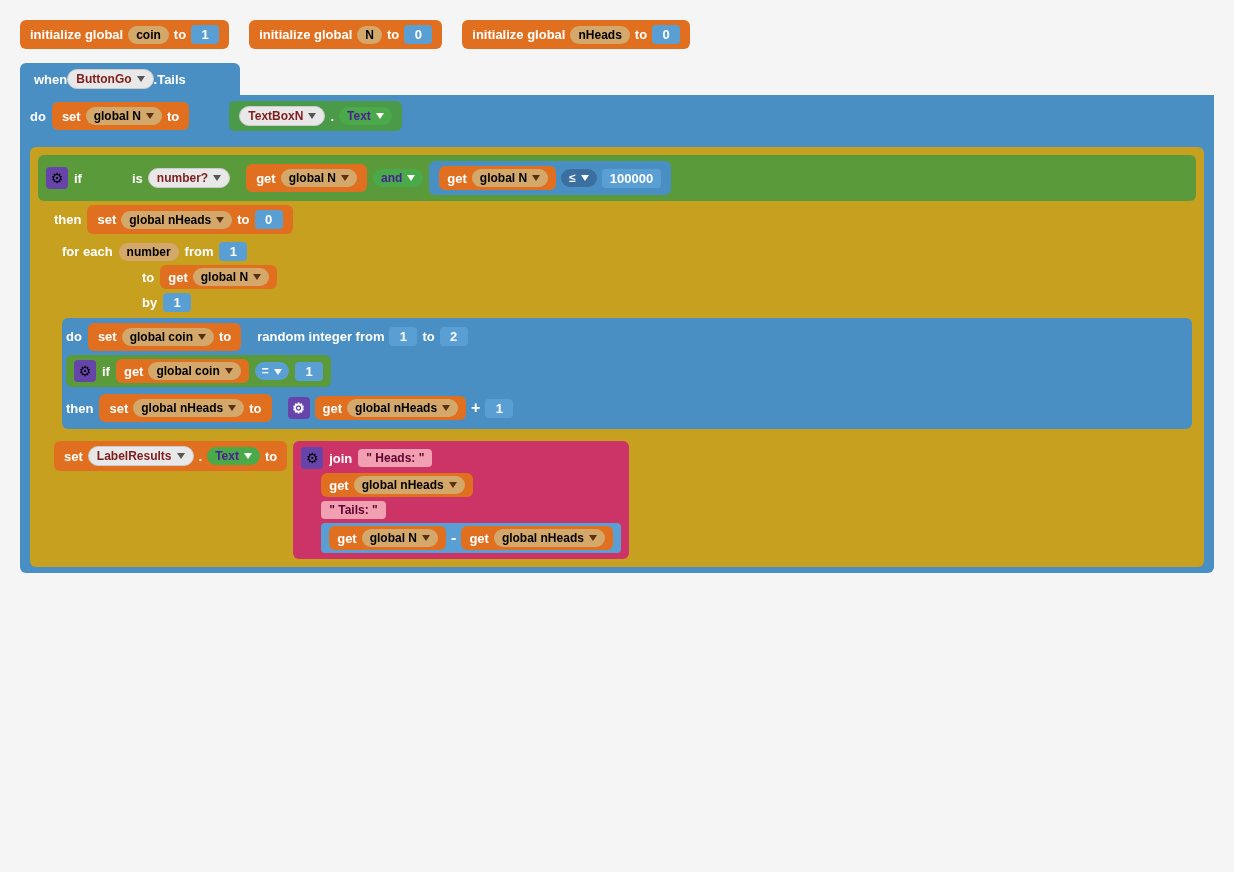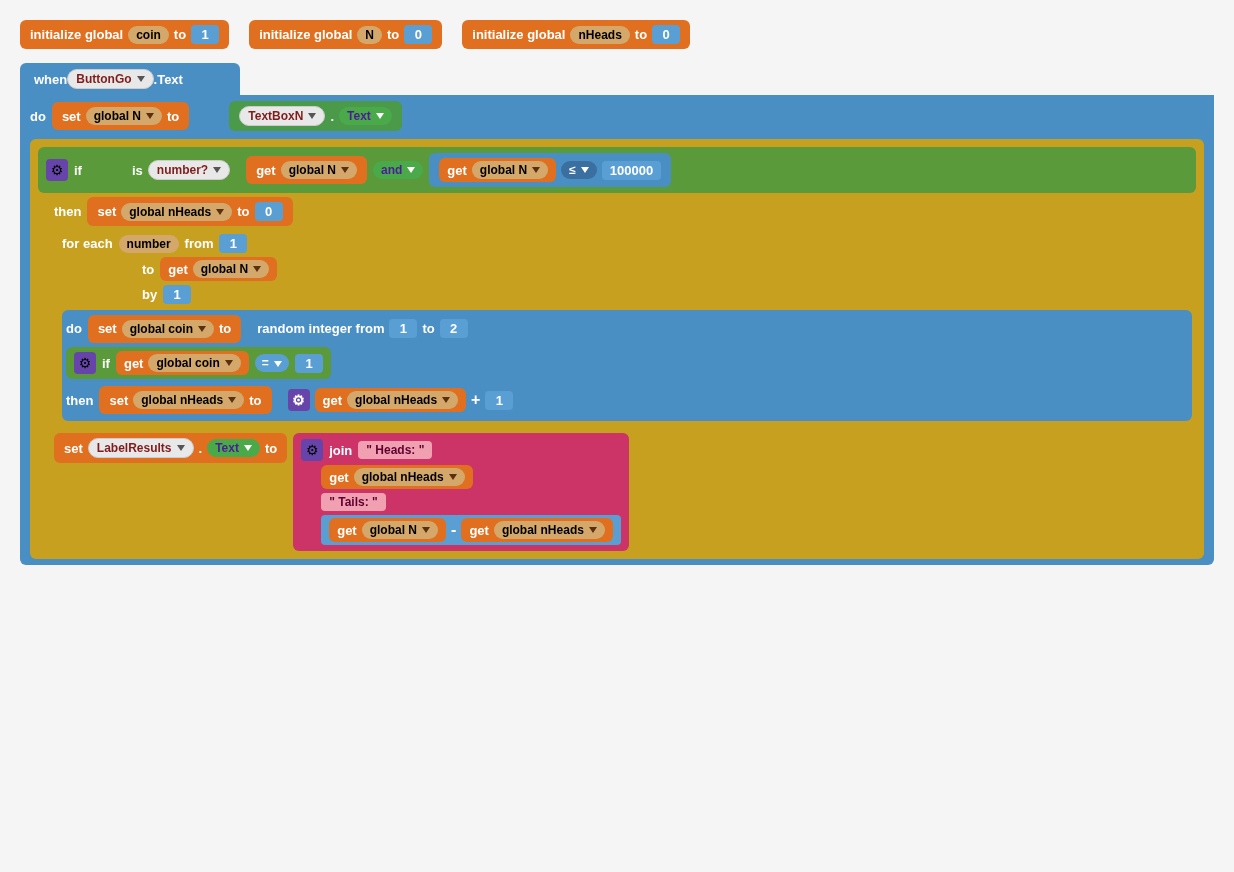--- a/index.html
+++ b/index.html
@@ -106,21 +106,21 @@
       font-size: 13px;
       min-width: 220px;
     }
 
     .do-body {
       background: #4a8fc4;
       border-radius: 0 0 6px 6px;
       padding: 6px 10px 6px 10px;
       display: flex;
       flex-direction: column;
-      gap: 8px;
+      gap: 16px;
     }
 
     
     .gold-wrapper {
       background: #c8a020;
       border-radius: 6px;
       padding: 8px;
       display: flex;
       flex-direction: column;
       gap: 4px;
@@ -238,21 +238,21 @@
   </div>
 
   <div class="when-container">
     
     <div class="when-header">
       <span>when</span>
       <span class="pill pill-white">
         <span>ButtonGo</span>
         <span class="dropdown-arrow" style="border-top-color:#555;"></span>
       </span>
-      <span>.Text</span>
+      <span>.Tails</span>
     </div>
 
     
     <div class="do-body">
 
       <div class="row">
         <span class="label-text">do</span>
         <div class="block block-orange">
           <span>set</span>
           <span class="pill pill-tan">

